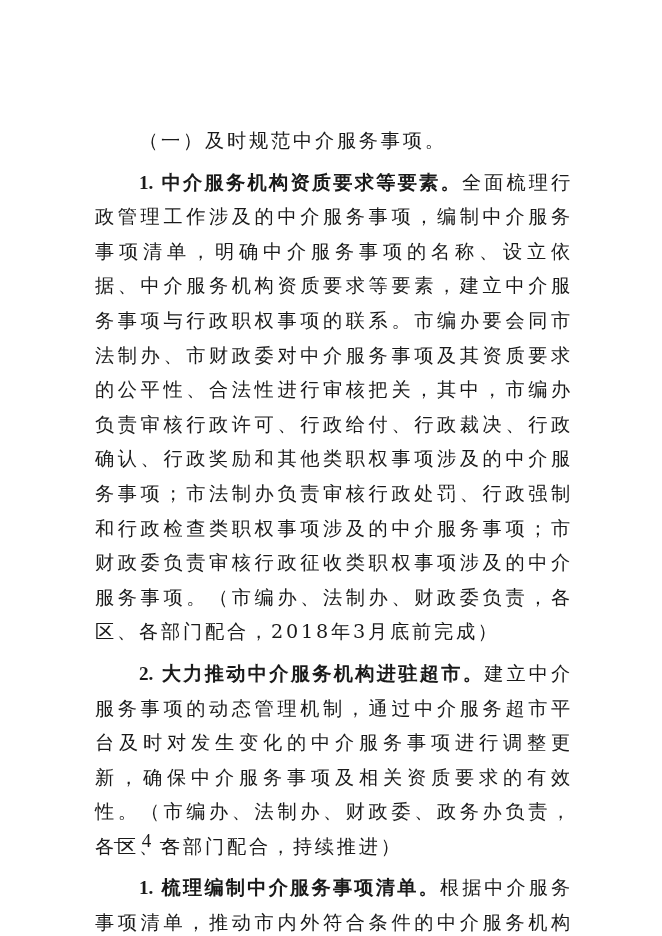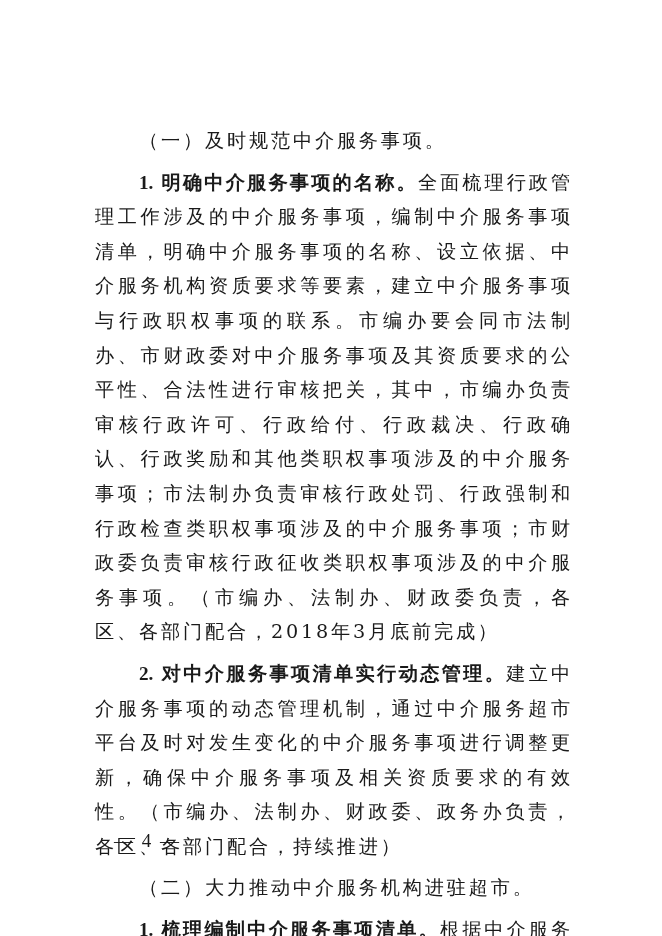--- a/index.html
+++ b/index.html
@@ -20,27 +20,26 @@
     letter-spacing: 2px;
   }
 </style>
 </head>
 <body>
 
 <div class="page">
   <p class="p heading">（一）及时规范中介服务事项。</p>
 
   <p class="p indent">
-    <span class="num">1.</span><span class="b">明确中介服务事项的名称。</span><span>全面梳理行政管理工作涉及的中介服务事项，编制中介服务事项清单，明确中介服务事项的名称、设立依据、中介服务机构资质要求等要素，建立中介服务事项与行政职权事项的联系。市编办要会同市法制办、市财政委对中介服务事项及其资质要求的公平性、合法性进行审核把关，其中，市编办负责审核行政许可、行政给付、行政裁决、行政确认、行政奖励和其他类职权事项涉及的中介服务事项；市法制办负责审核行政处罚、行政强制和行政检查类职权事项涉及的中介服务事项；市财政委负责审核行政征收类职权事项涉及的中介服务事项。（市编办、法制办、财政委负责，各区、各部门配合，2018年3月底前完成）</span>
+    <span class="num">1.</span><span class="b">中介服务机构资质要求等要素。</span><span>全面梳理行政管理工作涉及的中介服务事项，编制中介服务事项清单，明确中介服务事项的名称、设立依据、中介服务机构资质要求等要素，建立中介服务事项与行政职权事项的联系。市编办要会同市法制办、市财政委对中介服务事项及其资质要求的公平性、合法性进行审核把关，其中，市编办负责审核行政许可、行政给付、行政裁决、行政确认、行政奖励和其他类职权事项涉及的中介服务事项；市法制办负责审核行政处罚、行政强制和行政检查类职权事项涉及的中介服务事项；市财政委负责审核行政征收类职权事项涉及的中介服务事项。（市编办、法制办、财政委负责，各区、各部门配合，2018年3月底前完成）</span>
   </p>
 
   <p class="p indent">
-    <span class="num">2.</span><span class="b">对中介服务事项清单实行动态管理。</span><span>建立中介服务事项的动态管理机制，通过中介服务超市平台及时对发生变化的中介服务事项进行调整更新，确保中介服务事项及相关资质要求的有效性。（市编办、法制办、财政委、政务办负责，各区、各部门配合，持续推进）</span>
+    <span class="num">2.</span><span class="b">大力推动中介服务机构进驻超市。</span><span>建立中介服务事项的动态管理机制，通过中介服务超市平台及时对发生变化的中介服务事项进行调整更新，确保中介服务事项及相关资质要求的有效性。（市编办、法制办、财政委、政务办负责，各区、各部门配合，持续推进）</span>
   </p>
 
-  <p class="p heading">（二）大力推动中介服务机构进驻超市。</p>
 
   <p class="p indent">
     <span class="num">1.</span><span class="b">梳理编制中介服务事项清单。</span><span>根据中介服务事项清单，推动市内外符合条件的中介服务机构进驻超市。通过新闻媒体、网络等渠道发布公告，向全国邀请符合资质要求的中介服务机构进驻超市。凡能够提供清单所涉及的中介服务，具备相关执业资</span>
   </p>
 </div>
 
 <div class="footer">— 4 —</div>
 
 </body></html>

